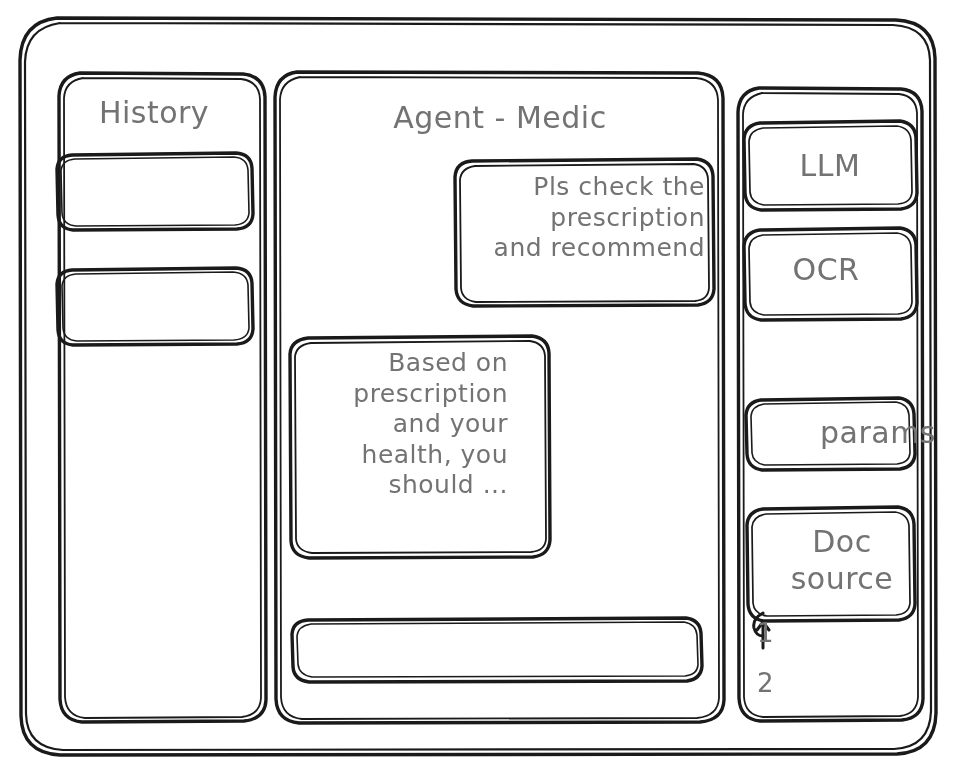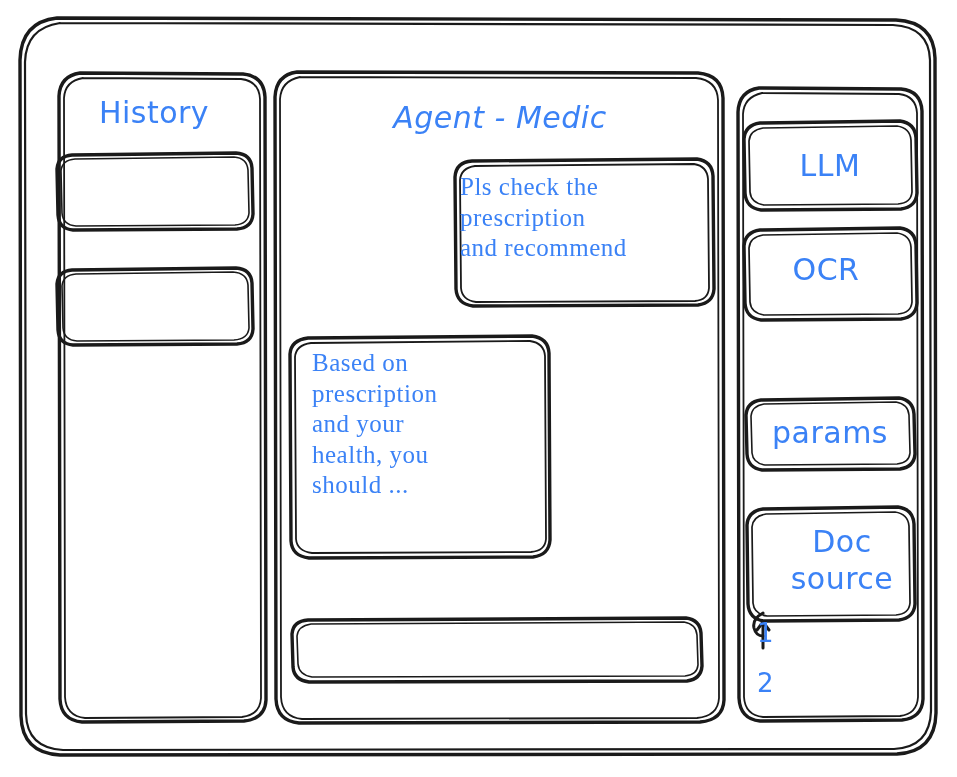--- a/index.html
+++ b/index.html
@@ -39,58 +39,57 @@
     fill: none;
     stroke: #1a1a1a;
     stroke-linecap: round;
     stroke-linejoin: round;
   }
 
   
   .txt {
     position: absolute;
     font-family: "DejaVu Sans", sans-serif;
-    color: #3b82f6;
+    color: #737373;
     letter-spacing: 0.5px;
     white-space: pre-line;
     line-height: 1.22;
   }
 
   .panel-title {
     font-size: 30px;
     font-weight: 400;
     text-align: center;
   }
 
   .bubble-text {
     font-size: 25px;
-    text-align: left;
-    font-family: Liberation Serif, serif;
+    text-align: right;
   }
 
   .card-label {
     font-size: 30px;
     text-align: center;
   }
 
   .list-num {
     font-size: 26px;
     text-align: left;
   }
 
   
   #history-title   { left: 58px;  top: 95px;  width: 192px; }
-  #agent-title     { left: 300px; top: 100px; width: 400px; font-style: italic; }
+  #agent-title     { left: 300px; top: 100px; width: 400px; }
 
   #user-bubble-text  { left: 460px; top: 172px; width: 245px; }
   #agent-bubble-text { left: 312px; top: 348px; width: 196px; }
 
   #card-llm-label    { left: 748px; top: 148px;  width: 164px; }
   #card-ocr-label    { left: 748px; top: 252px;  width: 156px; }
-  #card-params-label { left: 748px; top: 415px;  width: 164px; }
+  #card-params-label { left: 748px; top: 415px;  width: 188px; text-align: right; }
   #card-doc-label    { left: 752px; top: 524px;  width: 180px; }
 
   #doc-item-1 { left: 757px; top: 618px; width: 40px; }
   #doc-item-2 { left: 757px; top: 668px; width: 40px; }
 </style>
 </head>
 <body>
 
 <div id="stage">
 

